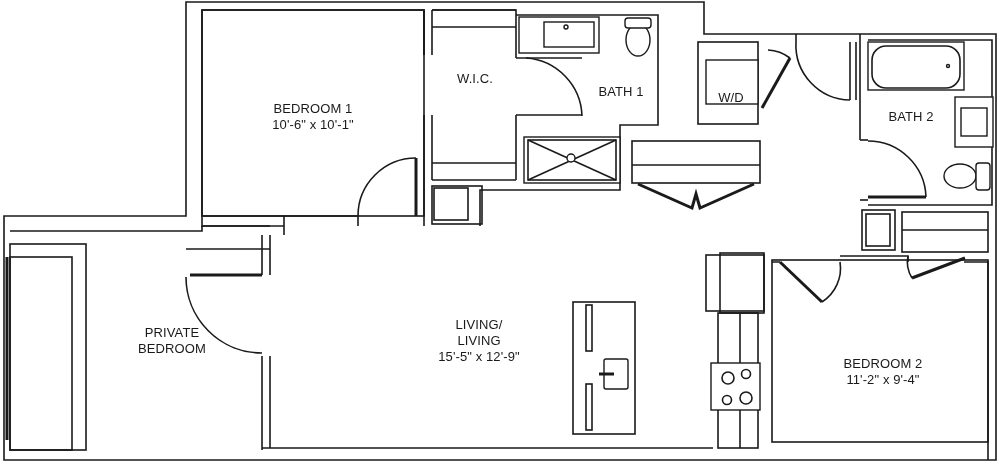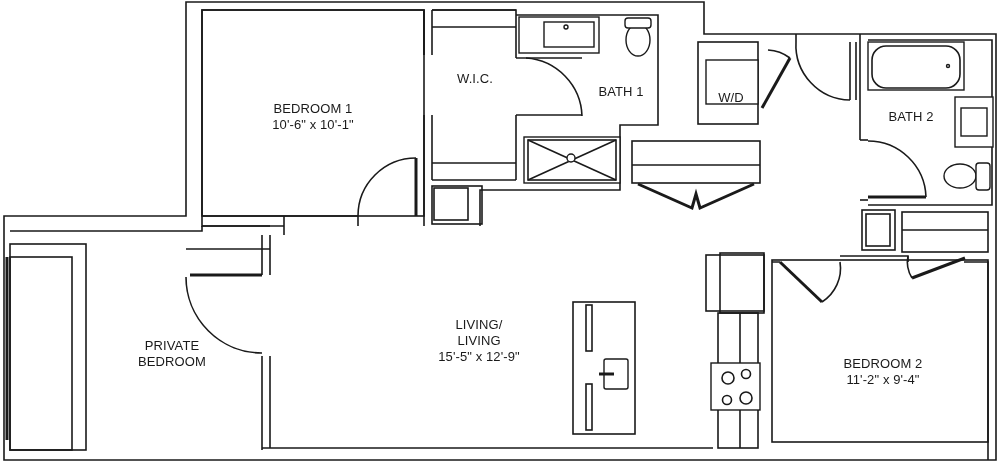--- a/index.html
+++ b/index.html
@@ -134,21 +134,21 @@
 </div>
 <div class="label" style="left:621px; top:84px;text-align:right;">
   <div>BATH 1</div>
 </div>
 <div class="label" style="left:731px; top:74px;margin-top:16px;">
   <div>W/D</div>
 </div>
 <div class="label" style="left:911px; top:109px;">
   <div>BATH 2</div>
 </div>
-<div class="label" style="left:172px; top:338px;">
+<div class="label" style="left:172px; top:325px;">
   <div>PRIVATE</div>
   <div>BEDROOM</div>
 </div>
 <div class="label" style="left:431px; top:317px;margin-left:48px;">
   <div>LIVING/</div>
   <div>LIVING</div>
   <div>15'-5" x 12'-9"</div>
 </div>
 <div class="label" style="left:883px; top:356px;">
   <div>BEDROOM 2</div>

